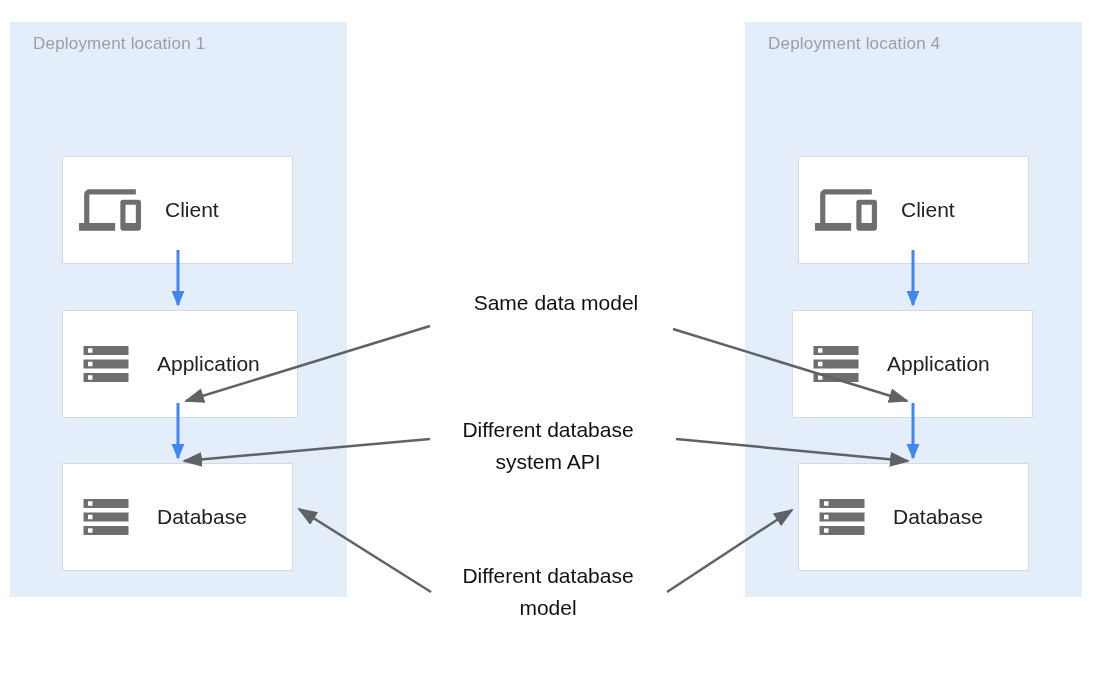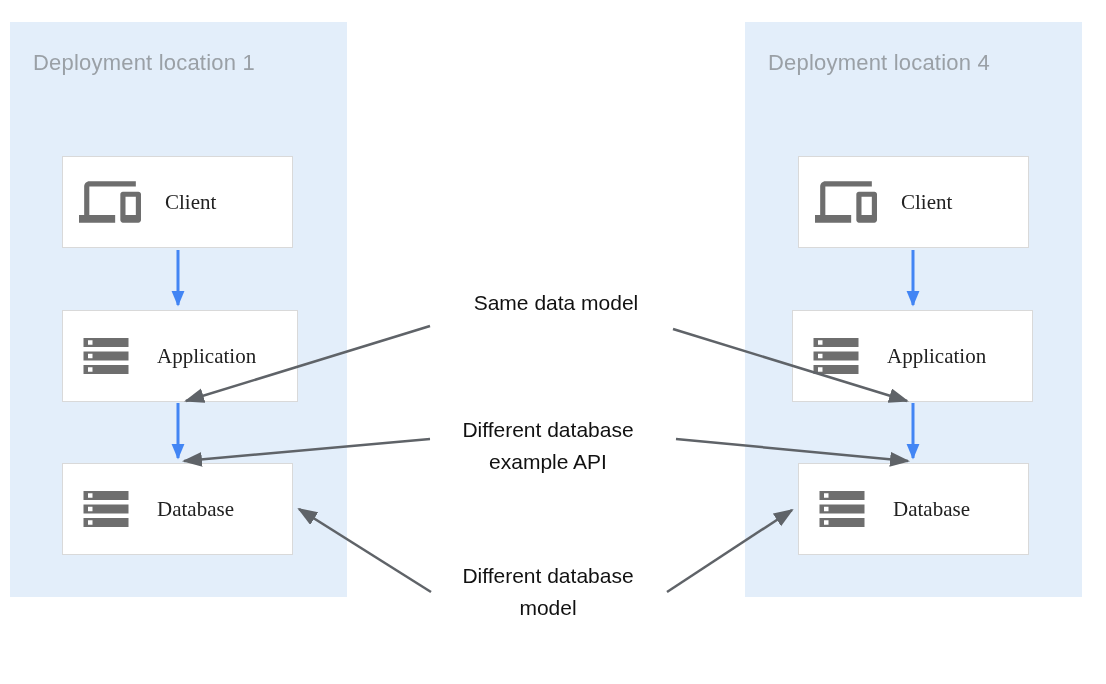--- a/index.html
+++ b/index.html
@@ -16,37 +16,36 @@
     top: 22px;
     width: 337px;
     height: 575px;
     background: var(--container-bg, #e3eefa);
   }
   #loc1 { left: 10px; }
   #loc2 { left: 745px; }
   .container-title {
     position: absolute;
     left: 23px;
-    top: 28px;
-    font-size: 22px;
+    top: 12px;
+    font-size: 17px;
     letter-spacing: 0.2px;
     color: var(--title-gray, #9aa0a6);
     white-space: nowrap;
   }
   .node {
     position: absolute;
-    height: 92px;
+    height: 108px;
     box-sizing: border-box;
     background: #ffffff;
     border: 1px solid var(--box-border, #d9d9d9);
     display: flex;
     align-items: center;
     padding-left: 16px;
     gap: 24px;
-    font-family: Liberation Serif, serif;
   }
   .node .icon {
     display: flex;
     align-items: center;
     color: var(--icon-gray, #6e6e6e);
     flex: 0 0 auto;
   }
   .node-label {
     font-size: 21px;
     color: var(--label-dark, #212121);
@@ -138,21 +137,21 @@
     </span>
     <span class="node-label">Database</span>
   </div>
 
   <div class="annotation" style="left:436px; top:287px">
     <span>Same data model</span>
   </div>
 
   <div class="annotation" style="left:428px; top:414px">
     <span>Different database</span>
-    <span>example API</span>
+    <span>system API</span>
   </div>
 
   <div class="annotation" style="left:428px; top:560px">
     <span>Different database</span>
     <span>model</span>
   </div>
 
   <svg id="arrows" width="1106" height="684">
     <defs>
       <marker id="head-blue" markerWidth="6.5" markerHeight="5.5" refX="4.8" refY="2.2" orient="auto">

